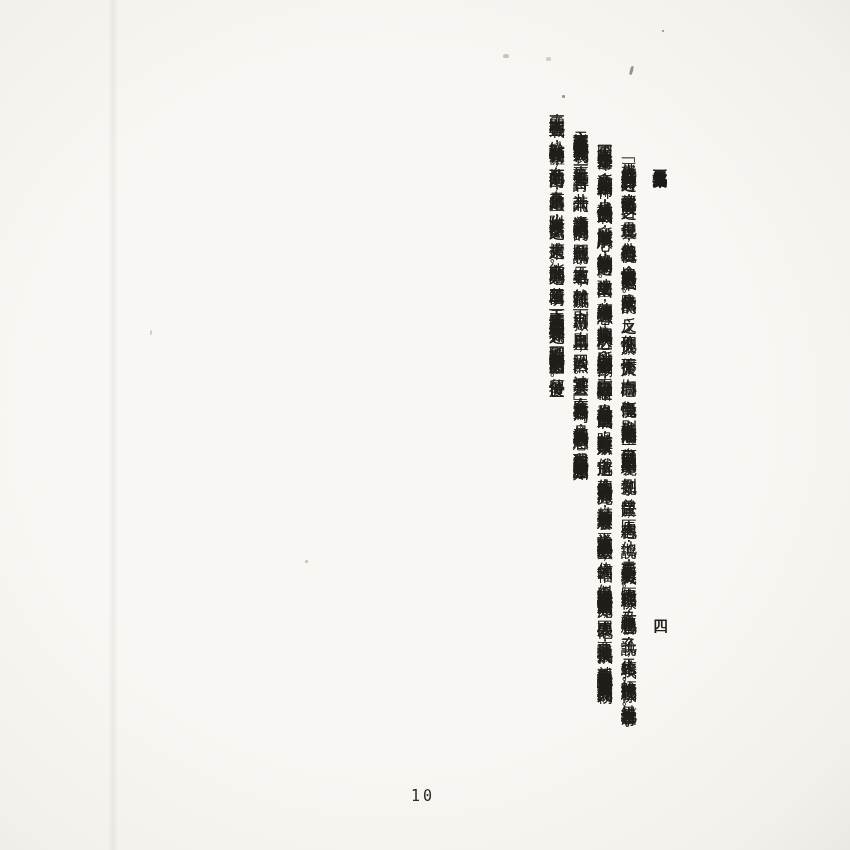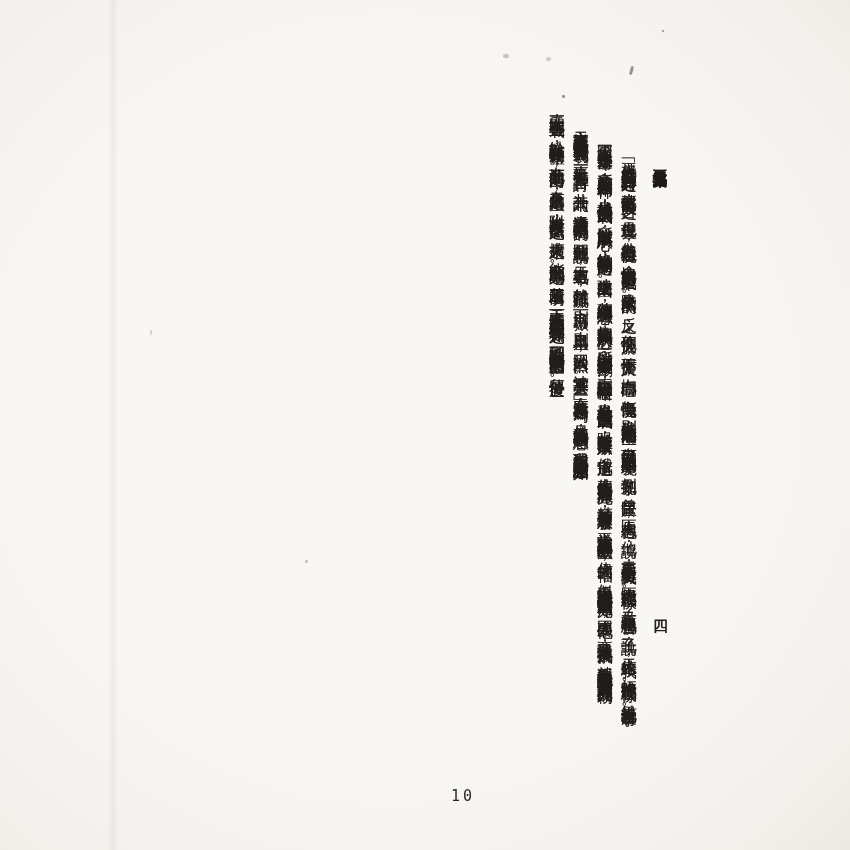--- a/index.html
+++ b/index.html
@@ -60,21 +60,20 @@
   .p4 { text-indent: 42px; }
   
   .page-number {
     position: absolute;
     top: 787px;
     left: 411px;
     font-family: "DejaVu Sans Mono", monospace;
     font-size: 15px;
     letter-spacing: 3px;
     color: #2a2824;
-    margin-left: 40px;
   }
   
   .speck {
     position: absolute;
     background: rgba(70, 64, 56, 0.55);
     border-radius: 40%;
   }
   .speck.s1 { left: 630px; top: 66px;  width: 3px; height: 9px;  transform: rotate(14deg); }
   .speck.s2 { left: 562px; top: 95px;  width: 3px; height: 3px;  }
   .speck.s3 { left: 662px; top: 30px;  width: 2px; height: 2px;  }

